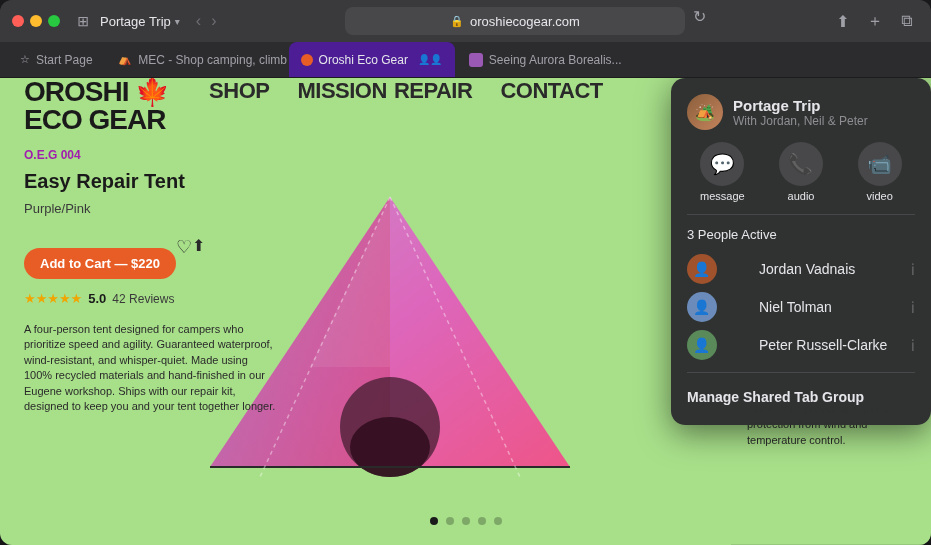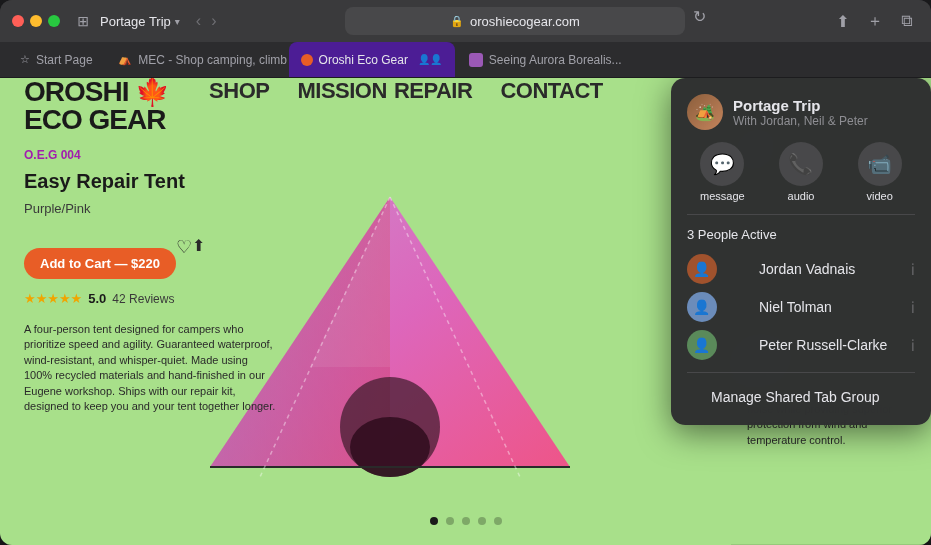--- a/index.html
+++ b/index.html
@@ -505,24 +505,23 @@
     }
 
     .person-info-icon {
       color: #636366;
       font-size: 16px;
     }
 
     .manage-tab-group {
       font-size: 14px;
       color: #e5e5ea;
-      font-weight: 400;
+      font-weight: 700;
       cursor: pointer;
       padding: 4px 0;
-      margin-left: 24px;
     }
   </style>
 </head>
 <body>
 
 <div class="browser-chrome">
 
   <div class="title-bar">
     <div class="traffic-lights">
       <div class="traffic-light tl-red"></div>

